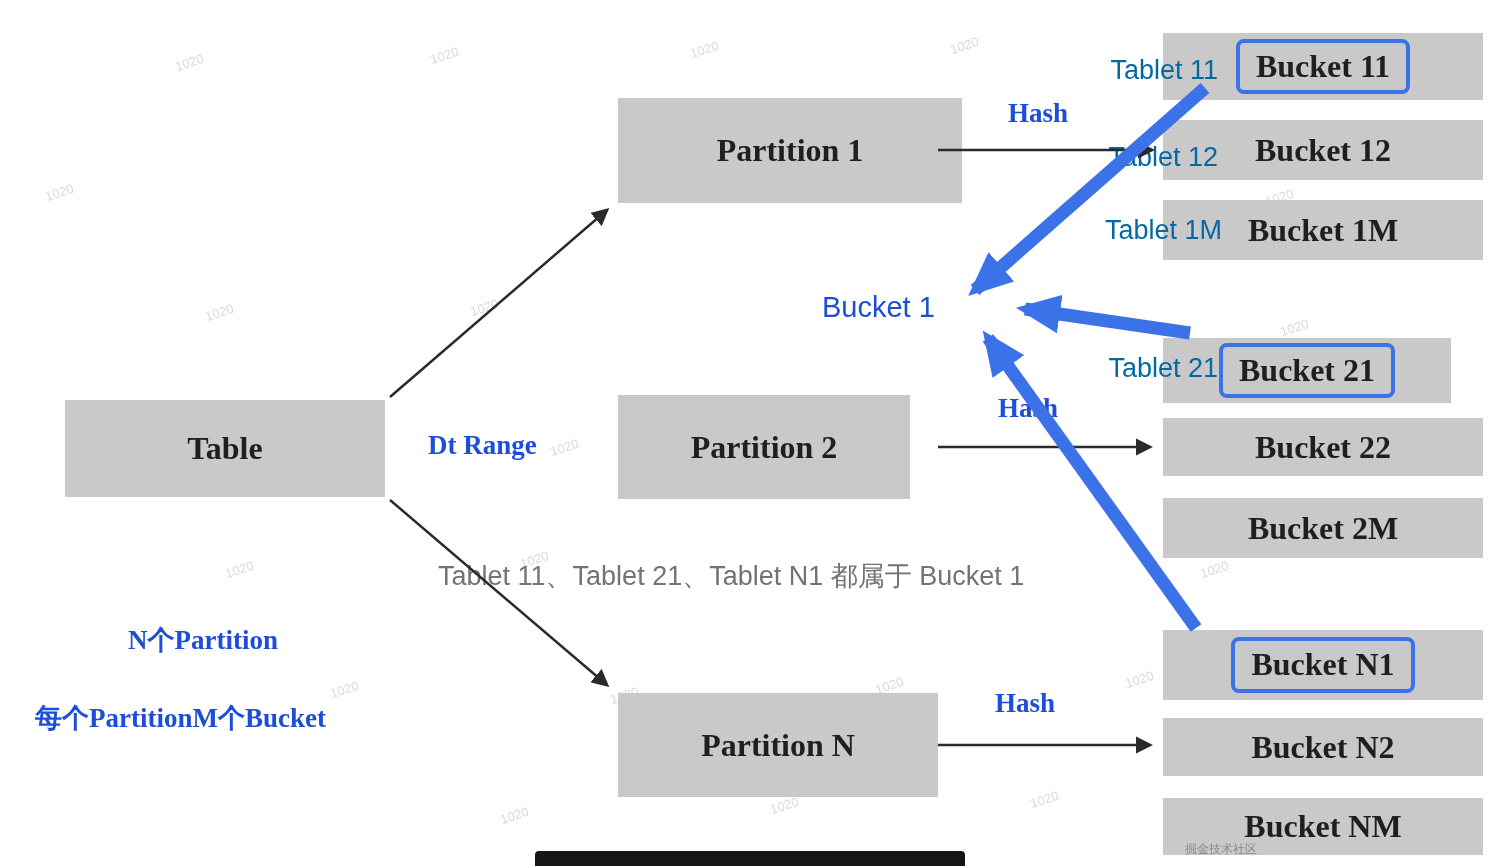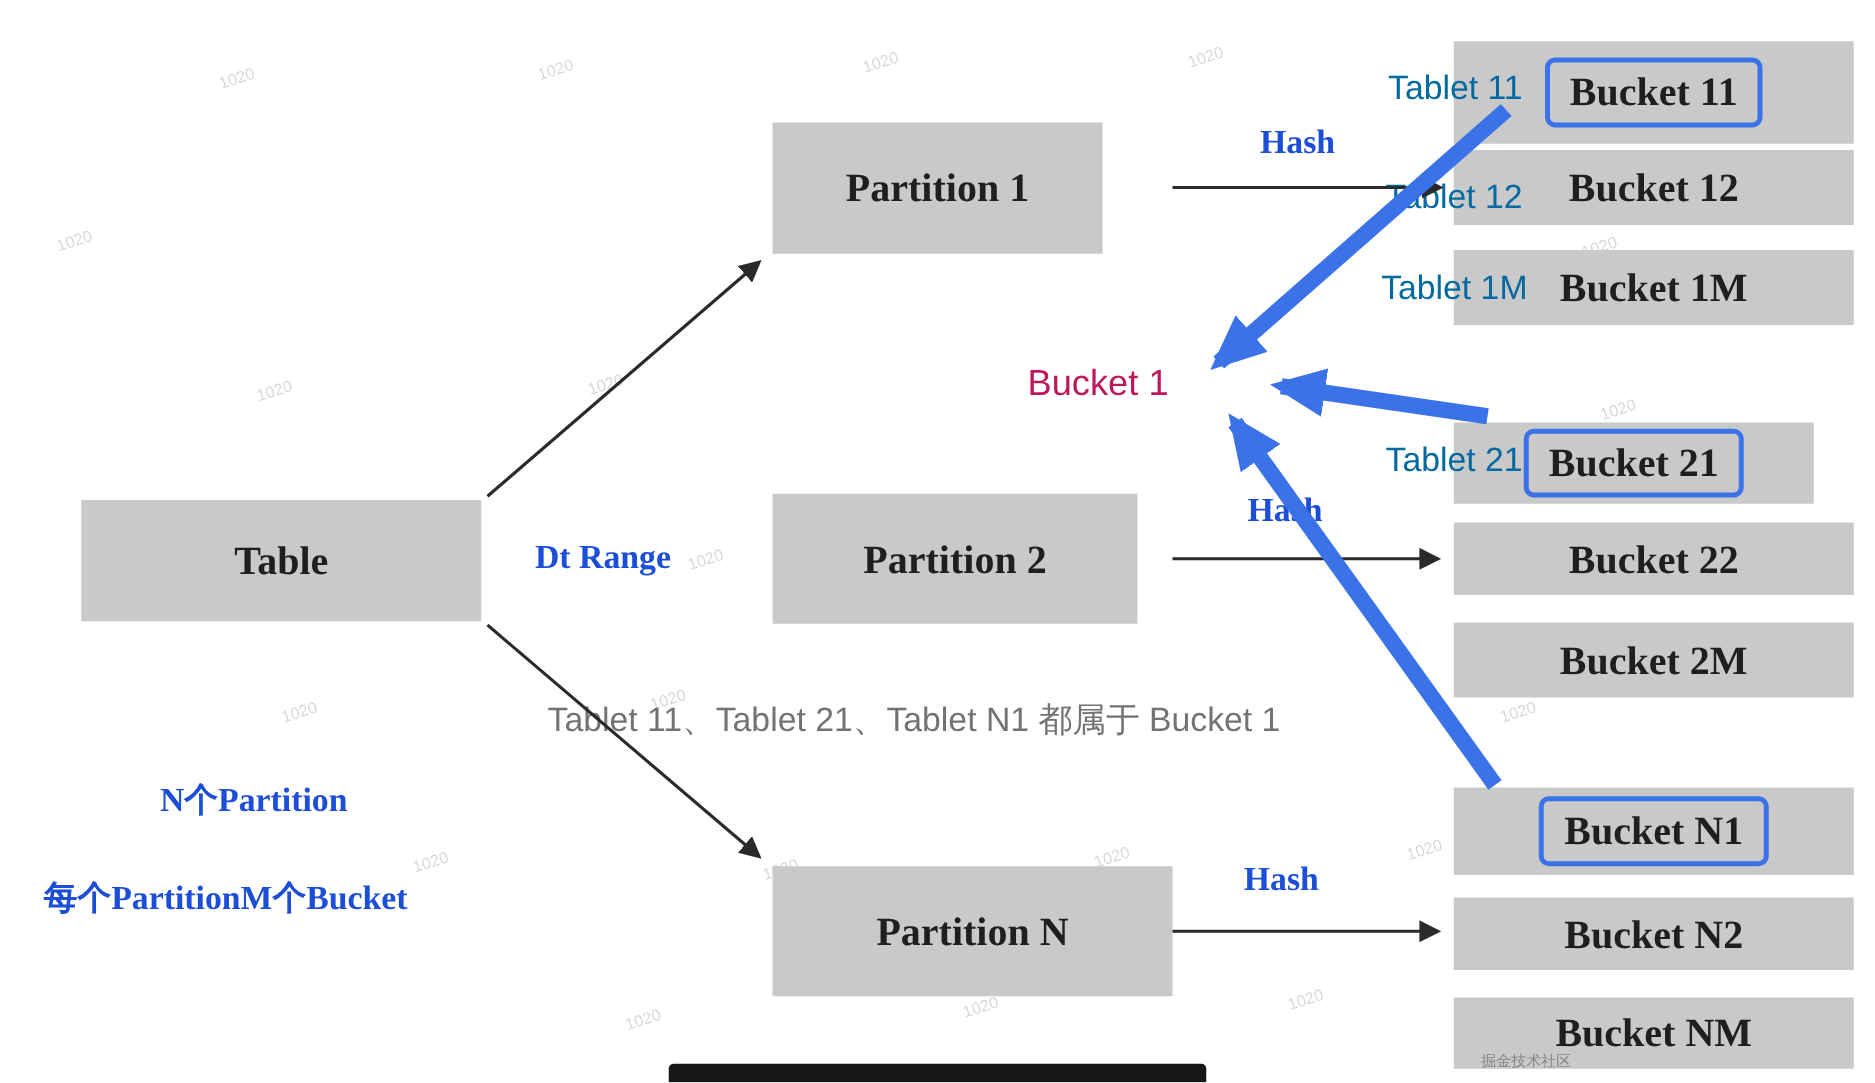--- a/index.html
+++ b/index.html
@@ -21,21 +21,21 @@
   }
   .serif-label {
     position:absolute; font-weight:bold; font-size:27px; color:#1d4ed8;
     font-family:"Liberation Serif", serif; white-space:nowrap;
   }
   .tablet {
     position:absolute; color:#0369a1; font-size:27px;
     font-family:"Liberation Sans", sans-serif; text-align:right; white-space:nowrap;
   }
   .callout {
-    position:absolute; left:822px; top:291px; color:#be185d; font-size:29px;
+    position:absolute; left:822px; top:291px; color:#1d4ed8; font-size:29px;
     font-family:"Liberation Sans", sans-serif; white-space:nowrap;
   }
   .green-note {
     position:absolute; left:438px; top:558px; color:#737373; font-size:27px;
     font-family:"Liberation Sans", sans-serif; white-space:nowrap;
   }
   .wm {
     position:absolute; font-size:13px; color:rgba(0,0,0,0.16);
     font-family:"Liberation Sans", sans-serif;
     transform:rotate(-18deg); white-space:nowrap; pointer-events:none;
@@ -82,35 +82,35 @@
   <div class="wm" style="left:500px;top:808px">1020</div>
   <div class="wm" style="left:770px;top:798px">1020</div>
   <div class="wm" style="left:1030px;top:792px">1020</div>
 
   <div class="gbox" style="left:65px;top:400px;width:320px;height:97px">
     <span>Table</span>
   </div>
 
   <div class="serif-label" style="left:428px;top:430px">Dt Range</div>
 
-  <div class="gbox" style="left:618px;top:98px;width:264px;height:105px">
+  <div class="gbox" style="left:618px;top:98px;width:344px;height:105px">
     <span>Partition 1</span>
   </div>
   <div class="gbox" style="left:618px;top:395px;width:292px;height:104px">
     <span>Partition 2</span>
   </div>
   <div class="gbox" style="left:618px;top:693px;width:320px;height:104px">
     <span>Partition N</span>
   </div>
 
   <div class="serif-label" style="left:1008px;top:98px">Hash</div>
   <div class="serif-label" style="left:998px;top:393px">Hash</div>
   <div class="serif-label" style="left:995px;top:688px">Hash</div>
 
-  <div class="gbox" style="left:1163px;top:33px;width:320px;height:82px">
+  <div class="gbox" style="left:1163px;top:33px;width:320px;height:67px">
     <span class="hl">Bucket 11</span>
   </div>
   <div class="gbox" style="left:1163px;top:120px;width:320px;height:60px">
     <span>Bucket 12</span>
   </div>
   <div class="gbox" style="left:1163px;top:200px;width:320px;height:60px">
     <span>Bucket 1M</span>
   </div>
 
   <div class="gbox" style="left:1163px;top:338px;width:288px;height:65px">

